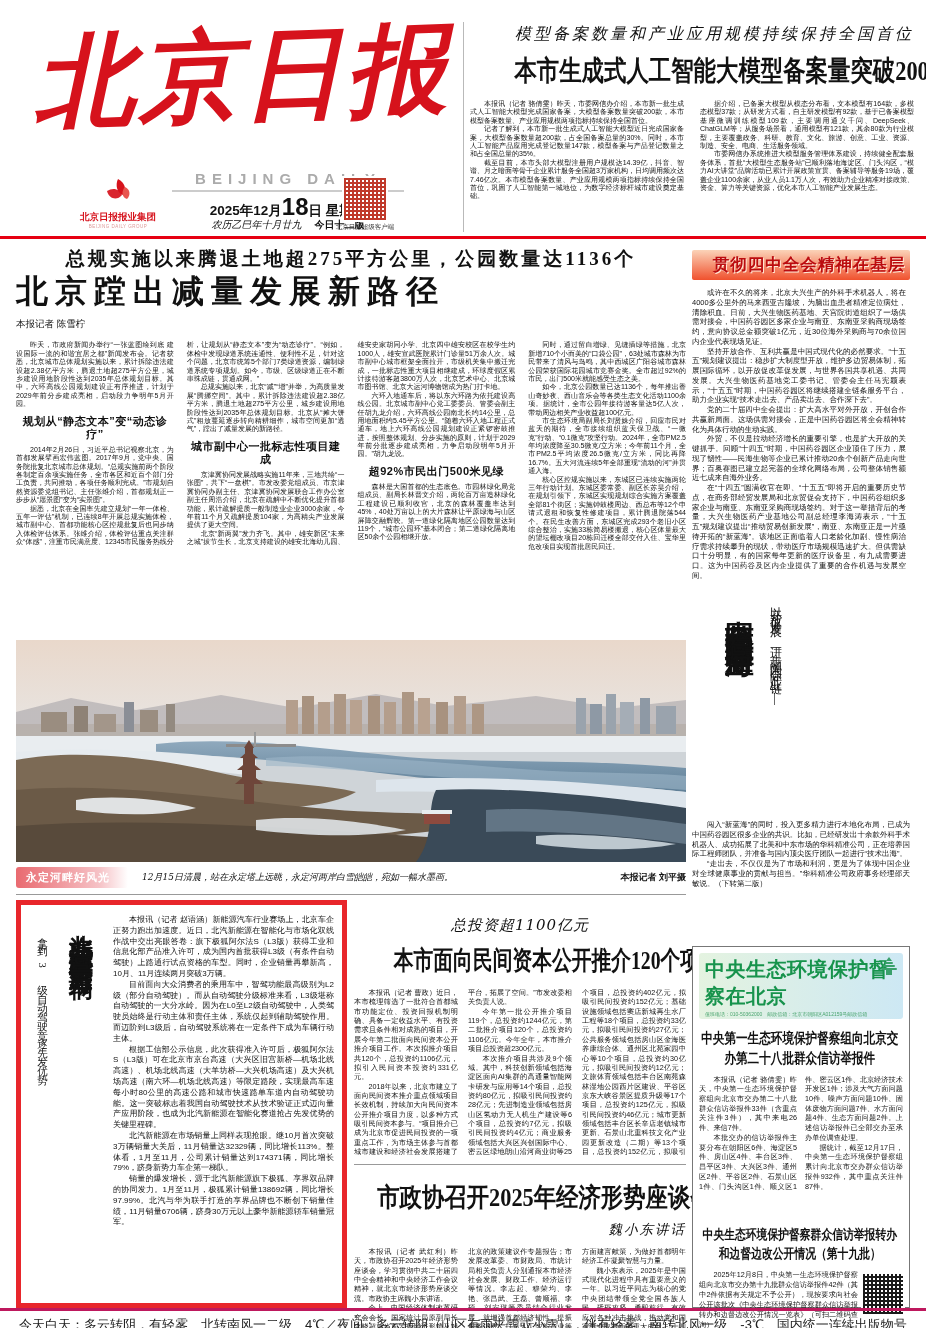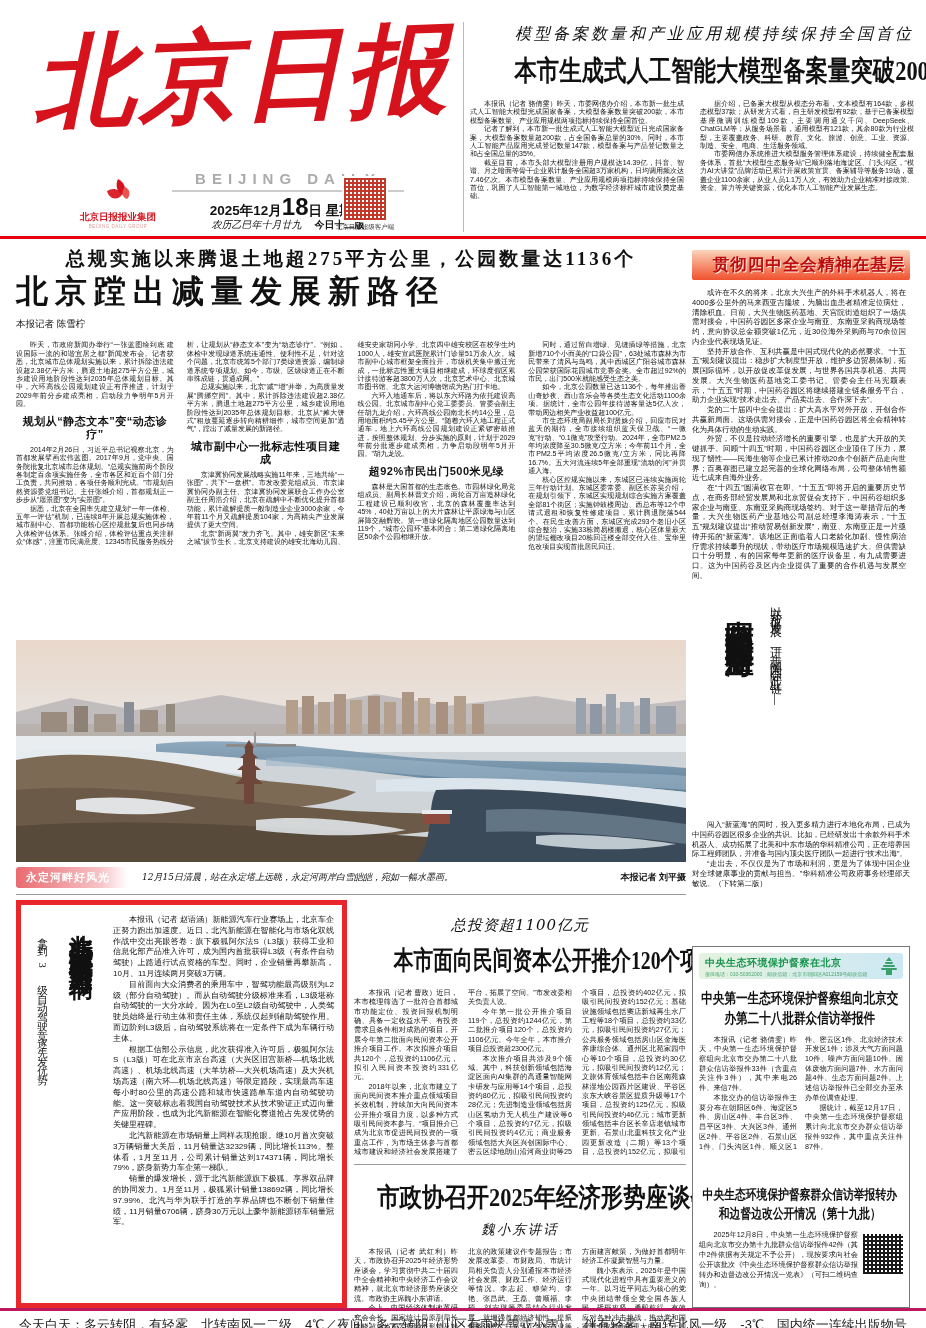--- a/index.html
+++ b/index.html
@@ -102,30 +102,30 @@
   .m-head{font-family:"Liberation Serif",serif;font-weight:900;font-size:26px;
           white-space:nowrap;transform:scaleX(.76);transform-origin:center;
           text-align:center;margin-top:8px;}
   .m-body{margin-top:10px;column-count:3;column-gap:10px;font-size:7.2px;
           line-height:1.3;height:172px;overflow:hidden;}
   .hr2{left:354px;top:1164px;width:332px;height:1px;background:#999;}
   .z-head{font-family:"Liberation Serif",serif;font-weight:900;font-size:26px;
           white-space:nowrap;transform:scaleX(.86);transform-origin:center;
           text-align:center;margin-top:14px;}
   .z-sub{font-family:"DejaVu Serif",serif;font-style:italic;font-size:13.5px;
-         text-align:center;margin-top:6px;letter-spacing:2px;}
+         text-align:right;margin-top:6px;letter-spacing:2px;}
   .z-body{margin-top:8px;column-count:3;column-gap:10px;font-size:7.2px;
           line-height:1.3;height:88px;overflow:hidden;}
 
   
   .env-box{left:692px;top:946px;width:218px;height:362px;border:1.5px solid #777;
            box-sizing:border-box;padding:6px;background:#fff;}
   .env-banner{background:linear-gradient(90deg,#e4f3e0,#cde8f4);border-radius:3px;
               padding:3px 6px 2px;position:relative;}
-  .env-banner-title{color:#17934c;font-weight:900;font-size:10px;letter-spacing:.5px;}
+  .env-banner-title{color:#17934c;font-weight:900;font-size:20px;letter-spacing:.5px;}
   .env-banner-sub{font-size:5px;color:#4aa56f;margin-top:1px;white-space:nowrap;overflow:hidden;}
   .temple{position:absolute;right:4px;top:4px;}
   .env-head1{font-family:"Liberation Serif",serif;font-weight:900;font-size:14.5px;
              line-height:1.4;width:252px;transform:scaleX(.8);transform-origin:left center;
              margin:9px 0 6px;text-align:center;}
   .env-body1{column-count:2;column-gap:8px;font-size:7.2px;line-height:1.35;
              height:142px;overflow:hidden;}
   .env-head2{font-family:"Liberation Serif",serif;font-weight:900;font-size:13.5px;
              line-height:1.45;width:252px;transform:scaleX(.8);transform-origin:left center;
              margin:8px 0 6px;text-align:center;}

